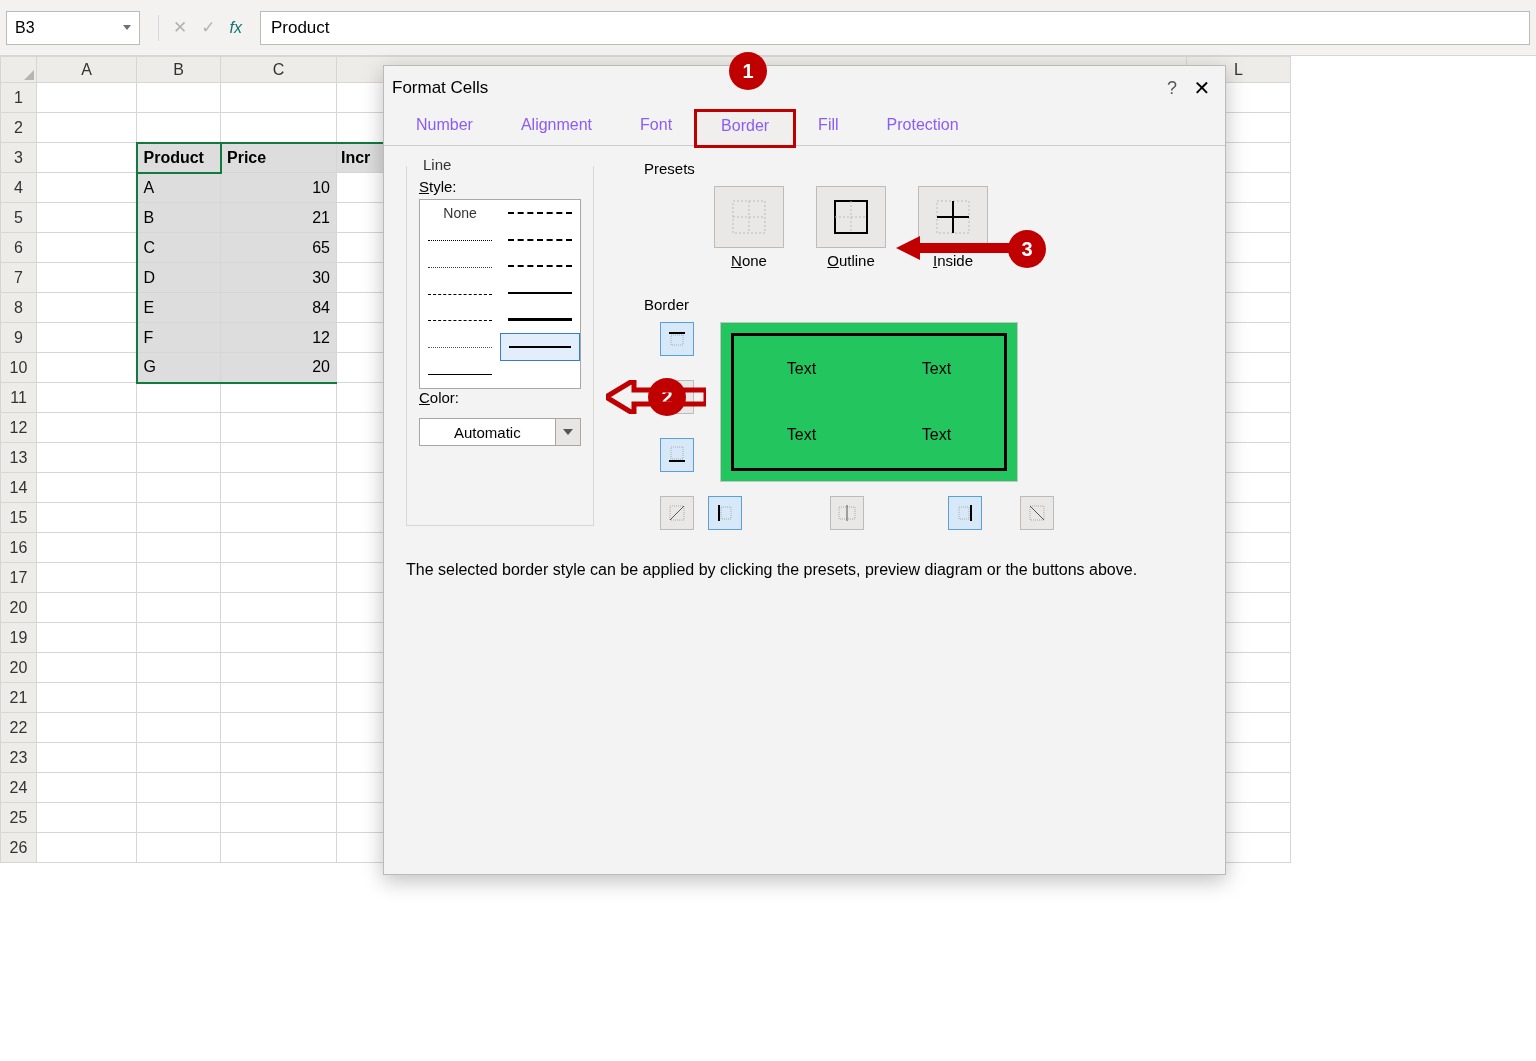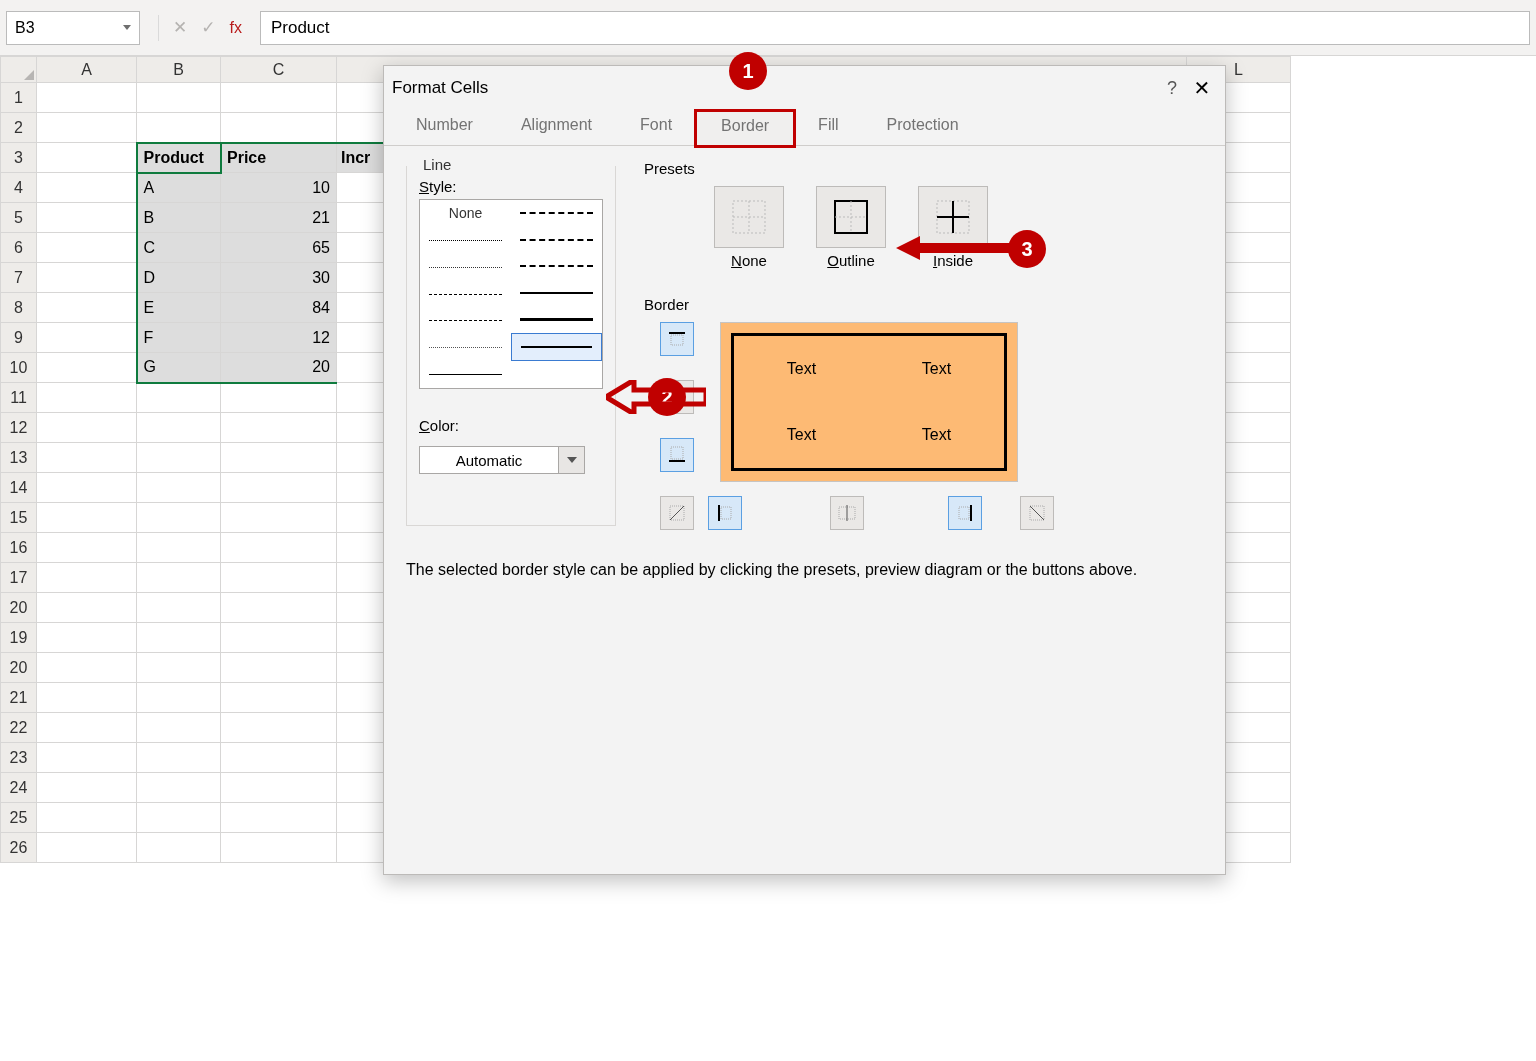--- a/index.html
+++ b/index.html
@@ -35,21 +35,21 @@
     border-right: 4px solid transparent;
     border-top: 5px solid #6f6f6f;
   }
   .fbar-btns {
     display: flex; align-items: center; gap: 14px;
     padding: 0 18px;
     color: #b5b3b1;
     font-size: 17px;
   }
   .fbar-btns .sep { width:1px; height:26px; background:#dadada; }
-  .fbar-btns .fx { color:#b91c1c; font-size:16px;text-align:right; }
+  .fbar-btns .fx { font-style: italic; color:#0f766e; font-size:16px;text-align:right; }
   .fbar-input {
     flex: 1;
     background:#fff;
     border:1px solid #bbb;
     height:34px;
     padding:0 10px;
     font-size:17px;
     display:flex; align-items:center;
   }
   
@@ -122,40 +122,40 @@
   .dlg-title .close-x { font-size:20px; color:#000; }
   .tabs {
     display:flex;
     padding:0 8px;
     gap:0;
     border-bottom:1px solid #cfcdcb;
   }
   .tab {
     padding:6px 24px 10px;
     font-size:16px;
-    color:#737373;
+    color:#8b5cf6;
     position:relative;
   }
   .tab.active {
     background:#f0efee;
     border:1px solid #cfcdcb;
     border-bottom-color:#f3f3f3;
     border-top:none;
     top:1px;
   }
   .dlg-body {
     padding:14px 22px 0;
     position:relative;
     height:640px;
   }
   
   .group-line {
     border:1px solid #d9d7d5;
     border-top:none;
-    width:210px; height:360px;
+    width:188px; height:360px;
     padding:12px;
     position:absolute; left:22px; top:20px;
   }
   .group-legend{
     position:absolute; top:-10px; left:10px;
     background:#f3f3f3; padding:0 6px;
     font-size:15px; color:#333;
   }
   .style-label, .color-label { font-size:15px; }
   .style-label u, .preset-lbl u { text-decoration:underline; }
@@ -236,21 +236,21 @@
     position:absolute; left:276px; top:350px;
     display:flex; gap:14px;
   }
   .side-row .gap{ width:60px; }
   .side-row .gap2{ width:56px; }
   .preview {
     position:absolute;
     left:336px; top:176px;
     width:298px; height:160px;
     border:1px solid #c6c4c2;
-    background:#fdba74;
+    background:#22c55e;
     padding:10px;
   }
   .preview-inner{
     width:100%; height:100%;
     border:3px solid #000;
     display:grid;
     grid-template-columns:1fr 1fr; grid-template-rows:1fr 1fr;
     place-items:center;
     font-size:16px;
   }
@@ -597,21 +597,21 @@
             </div>
           <div class="style-cell">
               <div class="ln heavy"></div>
             </div>
           <div class="style-cell selected">
               <div class="ln dbl"></div>
             </div>
           <div class="style-cell"></div>
         </div>
       </div>
-      <div class="color-label" style="margin-top:28px"><u>C</u>olor:</div>
+      <div class="color-label" style="margin-top:0"><u>C</u>olor:</div>
       <div class="color-row">
         <div class="color-combo">
           <span>Automatic</span>
         </div>
         <div class="color-dd">
           <svg viewBox="0 0 10 6">
               <path d="M0 0 L5 6 L10 0 Z" fill="#555"></path>
             </svg>
         </div>
       </div>

